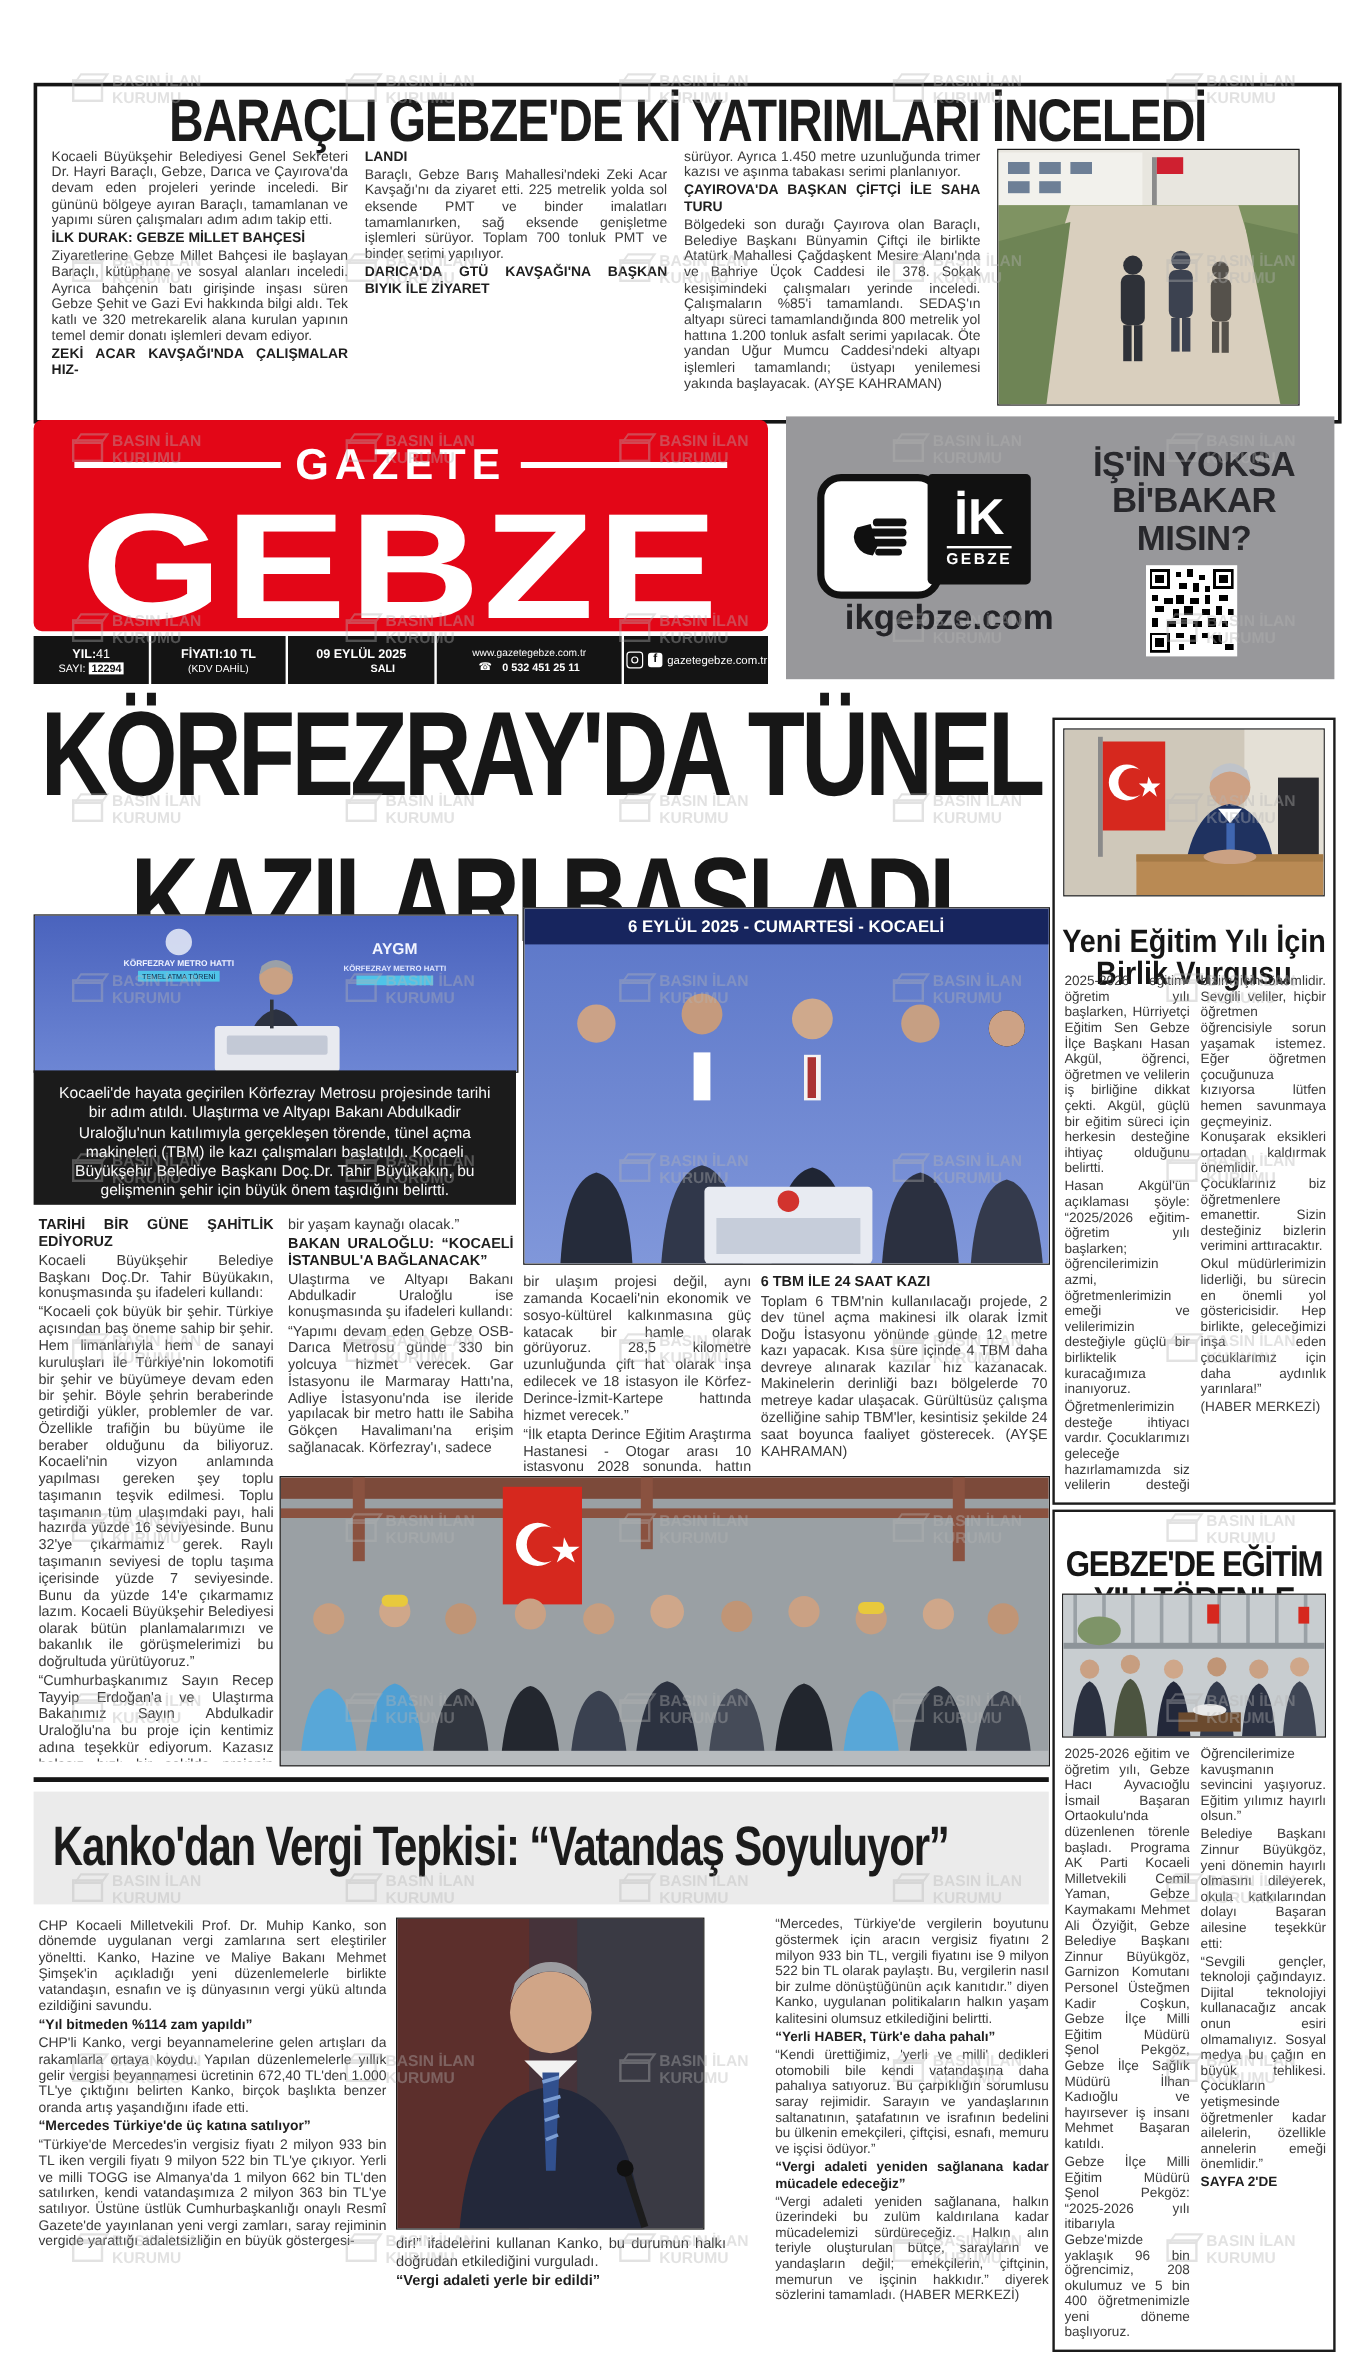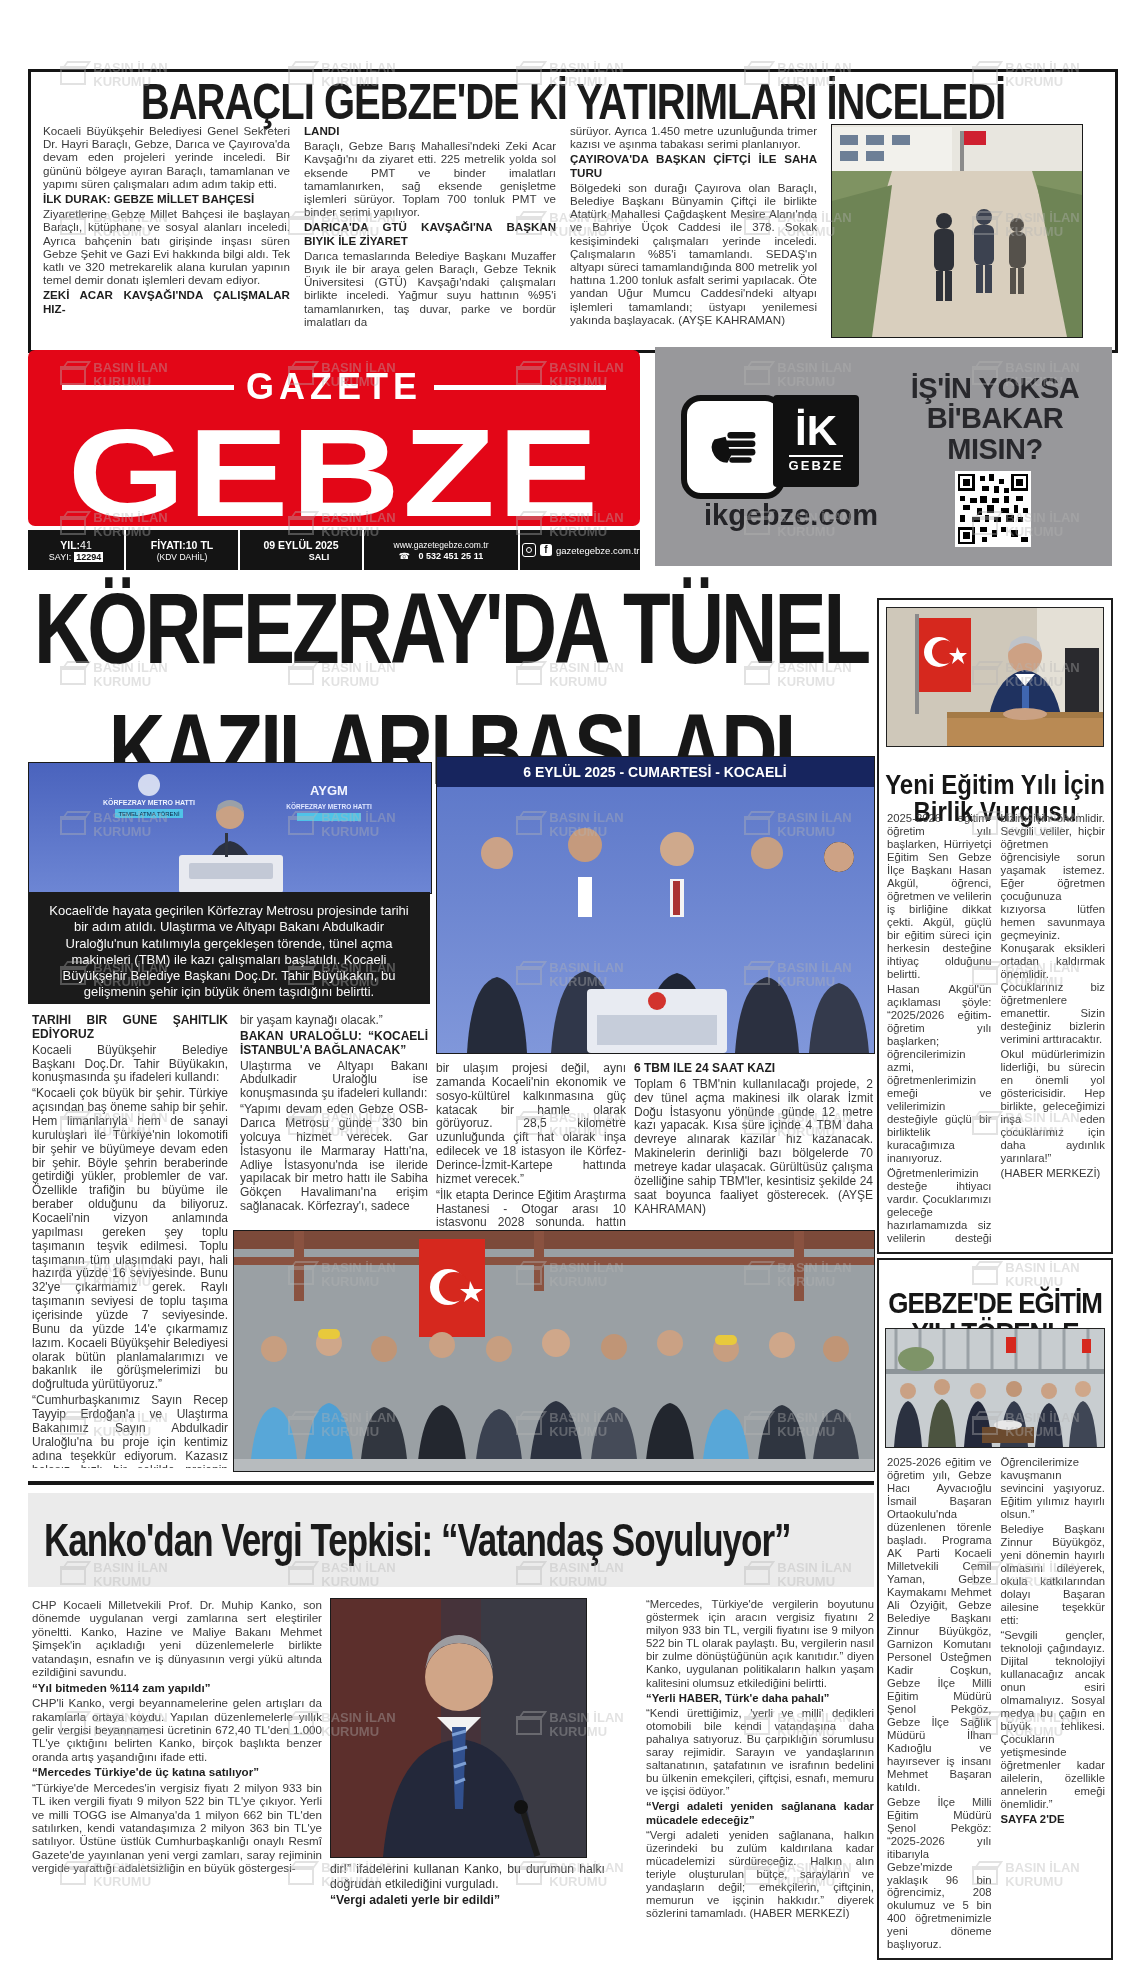--- a/index.html
+++ b/index.html
@@ -111,21 +111,20 @@
       <div class="top-col c1 just">
           <p>Kocaeli Büyükşehir Belediyesi Genel Sekreteri Dr. Hayri Baraçlı, Gebze, Darıca ve Çayırova'da devam eden projeleri yerinde inceledi. Bir gününü bölgeye ayıran Baraçlı, tamamlanan ve yapımı süren çalışmaları adım adım takip etti.</p>
           <p class="b">İLK DURAK: GEBZE MİLLET BAHÇESİ</p>
           <p>Ziyaretlerine Gebze Millet Bahçesi ile başlayan Baraçlı, kütüphane ve sosyal alanları inceledi. Ayrıca bahçenin batı girişinde inşası süren Gebze Şehit ve Gazi Evi hakkında bilgi aldı. Tek katlı ve 320 metrekarelik alana kurulan yapının temel demir donatı işlemleri devam ediyor.</p>
           <p class="b">ZEKİ ACAR KAVŞAĞI'NDA ÇALIŞMALAR HIZ-</p>
         </div>
       <div class="top-col c2 just">
           <p class="b">LANDI</p>
           <p>Baraçlı, Gebze Barış Mahallesi'ndeki Zeki Acar Kavşağı'nı da ziyaret etti. 225 metrelik yolda sol eksende PMT ve binder imalatları tamamlanırken, sağ eksende genişletme işlemleri sürüyor. Toplam 700 tonluk PMT ve binder serimi yapılıyor.</p>
           <p class="b">DARICA'DA GTÜ KAVŞAĞI'NA BAŞKAN BIYIK İLE ZİYARET</p>
-          <p>Darıca temaslarında Belediye Başkanı Muzaffer Bıyık ile bir araya gelen Baraçlı, Gebze Teknik Üniversitesi (GTÜ) Kavşağı'ndaki çalışmaları birlikte inceledi. Yağmur suyu hattının %95'i tamamlanırken, taş duvar, parke ve bordür imalatları da</p>
         </div>
       <div class="top-col c3 just">
           <p>sürüyor. Ayrıca 1.450 metre uzunluğunda trimer kazısı ve aşınma tabakası serimi planlanıyor.</p>
           <p class="b">ÇAYIROVA'DA BAŞKAN ÇİFTÇİ İLE SAHA TURU</p>
           <p>Bölgedeki son durağı Çayırova olan Baraçlı, Belediye Başkanı Bünyamin Çiftçi ile birlikte Atatürk Mahallesi Çağdaşkent Mesire Alanı'nda ve Bahriye Üçok Caddesi ile 378. Sokak kesişimindeki çalışmaları yerinde inceledi. Çalışmaların %85'i tamamlandı. SEDAŞ'ın altyapı süreci tamamlandığında 800 metrelik yol hattına 1.200 tonluk asfalt serimi yapılacak. Öte yandan Uğur Mumcu Caddesi'ndeki altyapı işlemleri tamamlandı; üstyapı yenilemesi yakında başlayacak. (AYŞE KAHRAMAN)</p>
         </div>
       <figure class="photo-frame top-photo" style="margin:0;">
         <svg viewBox="0 0 250 212" preserveAspectRatio="none">
           <rect width="250" height="212" fill="#aab487"></rect>
           <rect width="250" height="46" fill="#e8e6df"></rect>

